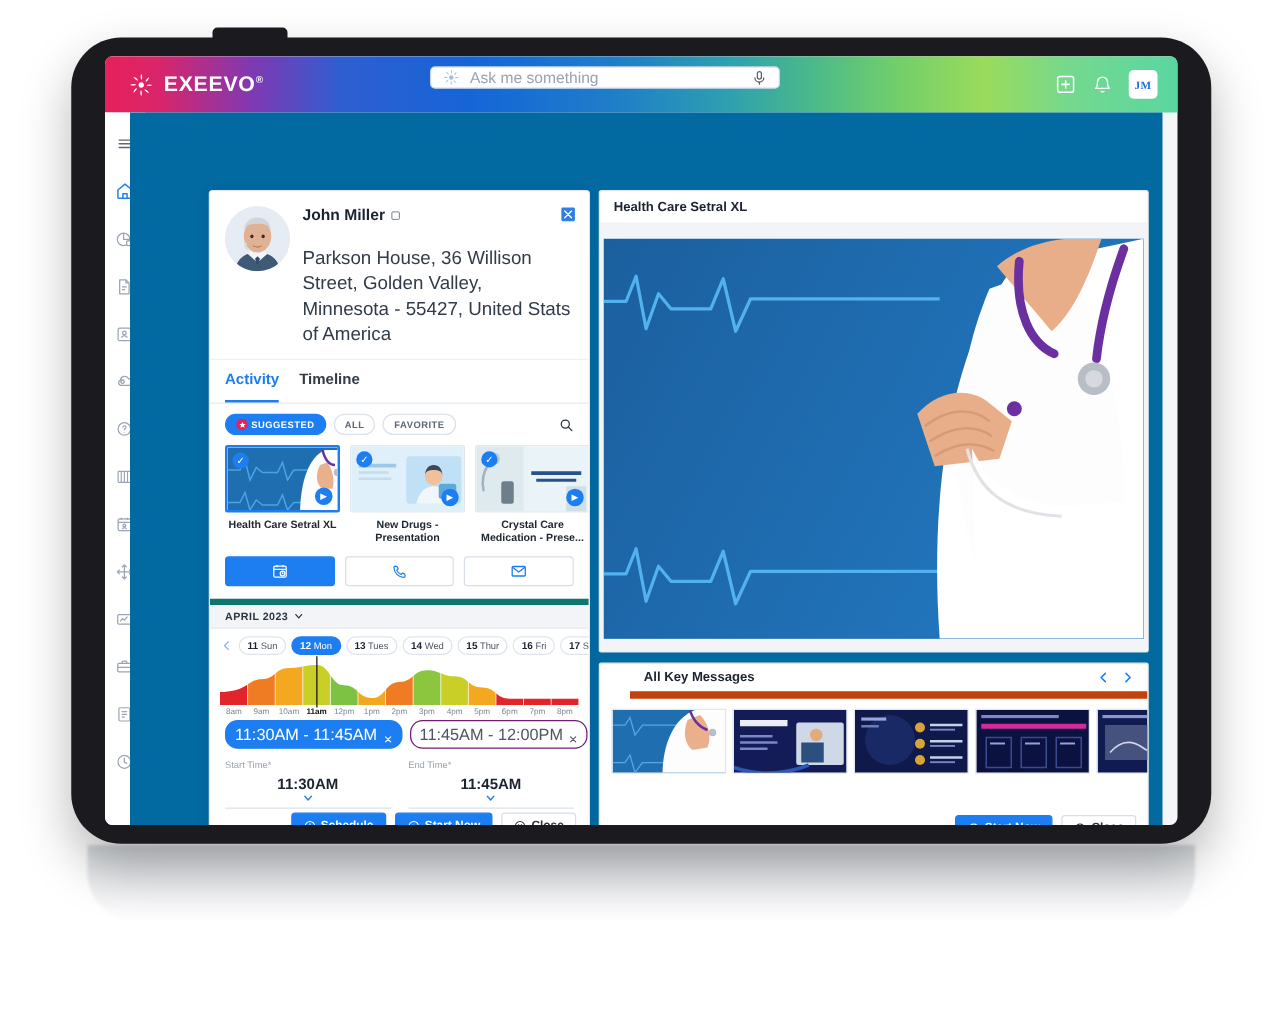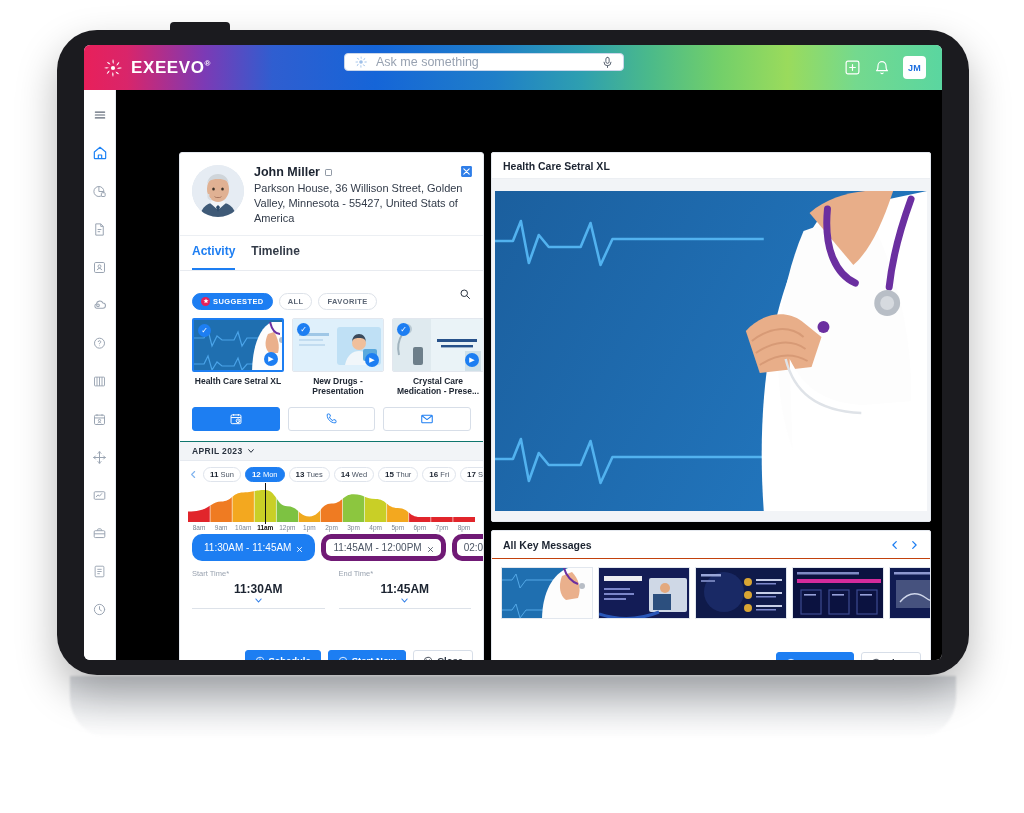--- a/index.html
+++ b/index.html
@@ -79,21 +79,21 @@
   #searchwrap .s-in {
     border: none; outline: none; flex: 1;
     font-family: "Liberation Sans", sans-serif;
     font-size: 12.5px; color: #7d8897;
     background: transparent;
   }
   #searchwrap .s-in::placeholder { color: #98a2b1; }
 
   #topright {
     position: absolute; right: 16px; top: 0; height: 45px;
-    display: flex; align-items: center; gap: 13px;
+    display: flex; align-items: center; gap: 13px; font-family: Liberation Serif, serif;
   }
   .avatar-badge {
     width: 23px; height: 23px; background: #fff;
     border-radius: 4px; display: flex; align-items: center; justify-content: center;
     color: #1d6fe0; font-size: 9px; font-weight: 800; letter-spacing: .3px;
   }
 
   
   #rail {
     position: absolute; left: 0; top: 45px;
@@ -105,23 +105,23 @@
   }
   .rail-item {
     width: 30px; height: 36px;
     display: flex; align-items: center; justify-content: center;
     color: #9aa4b2;
   }
   .rail-item.active { color: #1d82f5; }
 
   
   #workspace {
-    position: absolute; left: 32px; top: 45px;
+    position: absolute; left: 20px; top: 45px;
     width: 826px; height: 570px;
-    background: #000000;
+    background: #0369a1;
   }
 
   
   #leftpanel {
     position: absolute; left: 63px; top: 62px;
     width: 305px; height: 530px;
     background: #ffffff;
     border: 1px solid #e4e8ee;
     border-radius: 3px;
     box-shadow: 0 2px 10px rgba(30,45,70,0.09);
@@ -129,37 +129,37 @@
   }
 
   .profile { padding: 12px 12px 9px 12px; border-bottom: 1px solid #eceff3; position: relative; }
   .profile-top { display: flex; gap: 10px; }
   .pf-photo {
     width: 52px; height: 52px; border-radius: 50%;
     background: radial-gradient(circle at 50% 34%, #e9eef4 0%, #dfe6ee 60%, #d4dde8 100%);
     flex: none; position: relative; overflow: hidden;
   }
   .pf-name { font-size: 12.5px; font-weight: 700; color: #1b2330; display: flex; align-items: center; gap: 4px; }
-  .pf-addr { font-size: 11px; color: #323b49; line-height: 1.35; margin-top: 2px; }
+  .pf-addr { font-size: 15px; color: #323b49; line-height: 1.35; margin-top: 18px; }
   .pf-close { position: absolute; right: 10px; top: 12px; color: #2f7ee8; }
   .pf-grid { display: flex; margin-top: 9px; }
   .pf-col { width: 50%; }
   .pf-lbl { font-size: 7.5px; color: #9aa3b0; letter-spacing: .2px; }
   .pf-val { font-size: 11px; color: #1b2330; font-weight: 600; margin-top: 1px; }
   .pf-row2 { margin-top: 8px; }
 
   .tabs { display: flex; gap: 16px; padding: 8px 12px 0 12px; border-bottom: 1px solid #e8ebf0; }
   .tab { font-size: 12px; font-weight: 700; color: #333b48; padding-bottom: 10px; }
   .tab.active { color: #1d7ef2; border-bottom: 2px solid #1d7ef2; }
 
   .chips { display: flex; align-items: center; gap: 6px; padding: 8px 12px 6px 12px; }
   .chip {
     border: 1px solid #dde2e9; border-radius: 10px;
     font-size: 7.5px; font-weight: 700; letter-spacing: .4px;
-    color: #5c6675; padding: 3px 8px; background: #fff; margin-top: 14px;
+    color: #5c6675; padding: 3px 8px; background: #fff;
   }
   .chip.sel { background: #1d7ef2; border-color: #1d7ef2; color: #fff; display: flex; align-items: center; gap: 3px; }
   .chip .dot {
     width: 9px; height: 9px; border-radius: 50%;
     background: #e8205a; display: inline-flex; align-items: center; justify-content: center;
     color:#fff; font-size:6px; font-weight:700;
   }
   .chips .spacer { flex: 1; }
 
   .cards { display: flex; gap: 8px; padding: 2px 0 0 12px; overflow: hidden; }
@@ -182,21 +182,21 @@
   .card-title { font-size: 8.5px; font-weight: 700; color: #202834; text-align: center; line-height: 1.25; margin-top: 4px; }
 
   .actions { display: flex; gap: 8px; padding: 10px 12px 10px 12px; }
   .act {
     flex: 1; height: 24px; border: 1px solid #d7dee8; border-radius: 3px;
     display: flex; align-items: center; justify-content: center; color: #1d7ef2; background: #fff;
   }
   .act.sel { background: #1d7ef2; border-color: #1d7ef2; color: #fff; }
 
   .month-bar {
-    background: #f2f4f7; border-top: 1px solid #0f766e; border-bottom: 1px solid #e6eaf0;
+    background: #f2f4f7; border-top: 5px solid #0f766e; border-bottom: 1px solid #e6eaf0;
     padding: 4px 12px; font-size: 8.5px; font-weight: 800; color: #2a3340; letter-spacing: .4px;
     display: flex; align-items: center; gap: 4px;
   }
   .days { display: flex; align-items: center; gap: 4px; padding: 6px 8px 4px 8px; }
   .day {
     border: 1px solid #dfe4ec; border-radius: 9px; padding: 2px 6px;
     font-size: 7.5px; color: #4b5564; background: #fff; white-space: nowrap;
   }
   .day b { color: #1b2330; font-size: 8px; }
   .day.sel { background: #1d7ef2; border-color: #1d7ef2; color: #fff; }
@@ -206,22 +206,22 @@
   .heatwrap { padding: 2px 8px 0 8px; position: relative; }
   .heat { width: 100%; height: 34px; position: relative; }
   .heat-marker { position: absolute; top: -5px; bottom: -2px; width: 1px; background: #111; }
   .hours { display: flex; padding: 2px 8px 0 8px; }
   .hour { flex: 1; font-size: 6.5px; color: #7a8492; text-align: center; }
   .hour.cur { color: #111; font-weight: 800; }
 
   .slots-lbl { font-size: 7.5px; color: #9aa3b0; padding: 6px 12px 0 12px; }
   .slots { display: flex; gap: 6px; padding: 3px 12px 0 12px; }
   .slot {
-    border: 5px solid #701a75; border-radius: 10px; background: #fff;
-    font-size: 10px; color: #4b5564; padding: 3px 7px;
+    border: 1px solid #701a75; border-radius: 10px; background: #fff;
+    font-size: 13px; color: #4b5564; padding: 3px 7px;
     display: flex; align-items: flex-end; gap: 5px; white-space: nowrap;
   }
   .slot.sel { background: #1d7ef2; border-color: #1d7ef2; color: #fff; }
 
   .times { display: flex; gap: 14px; padding: 8px 12px 0 12px; }
   .timebox { flex: 1; }
   .t-lbl { font-size: 7.5px; color: #9aa3b0; }
   .t-sel {
     display: flex; align-items: center; justify-content: space-between;
     border-bottom: 1px solid #dde2e9; padding: 2px 0 3px 0; margin-top: 2px; flex-direction: column;
@@ -248,21 +248,21 @@
              font-size: 10.5px; font-weight: 700; color: #1b2330; border-bottom: 1px solid #eceff3; }
   .rp-body { height: 343px; background: #f2f4f7; padding: 12px 3px; }
   .hero { width: 100%; height: 320px; position: relative; overflow: hidden; background: #1d6fb5; }
 
   #keymsgs {
     position: absolute; left: 375px; top: 440px;
     width: 440px; height: 152px;
     background: #fff; border: 1px solid #e4e8ee; border-radius: 2px; overflow: hidden;
   }
   .km-head { height: 28px; display: flex; align-items: center; padding: 0 11px;
-             border-bottom: 1px solid #c2410c; }
+             border-bottom: 6px solid #c2410c; margin-left: 24px; }
   .km-title { font-size: 10.5px; font-weight: 700; color: #1b2330; flex: 1; }
   .km-arrows { display: flex; gap: 9px; color: #1d7ef2; font-size: 13px; font-weight: 700; }
   .km-strip { display: flex; gap: 5px; padding: 8px 0 8px 9px; overflow: hidden; }
   .km-thumb { width: 92px; height: 52px; flex: none; border: 1px solid #e2e7ee; overflow: hidden; position: relative; }
   .km-foot { position: absolute; right: 9px; bottom: 8px; display: flex; gap: 7px; }
 
   .ico { display: inline-flex; }
 </style>
 </head>
 <body>

